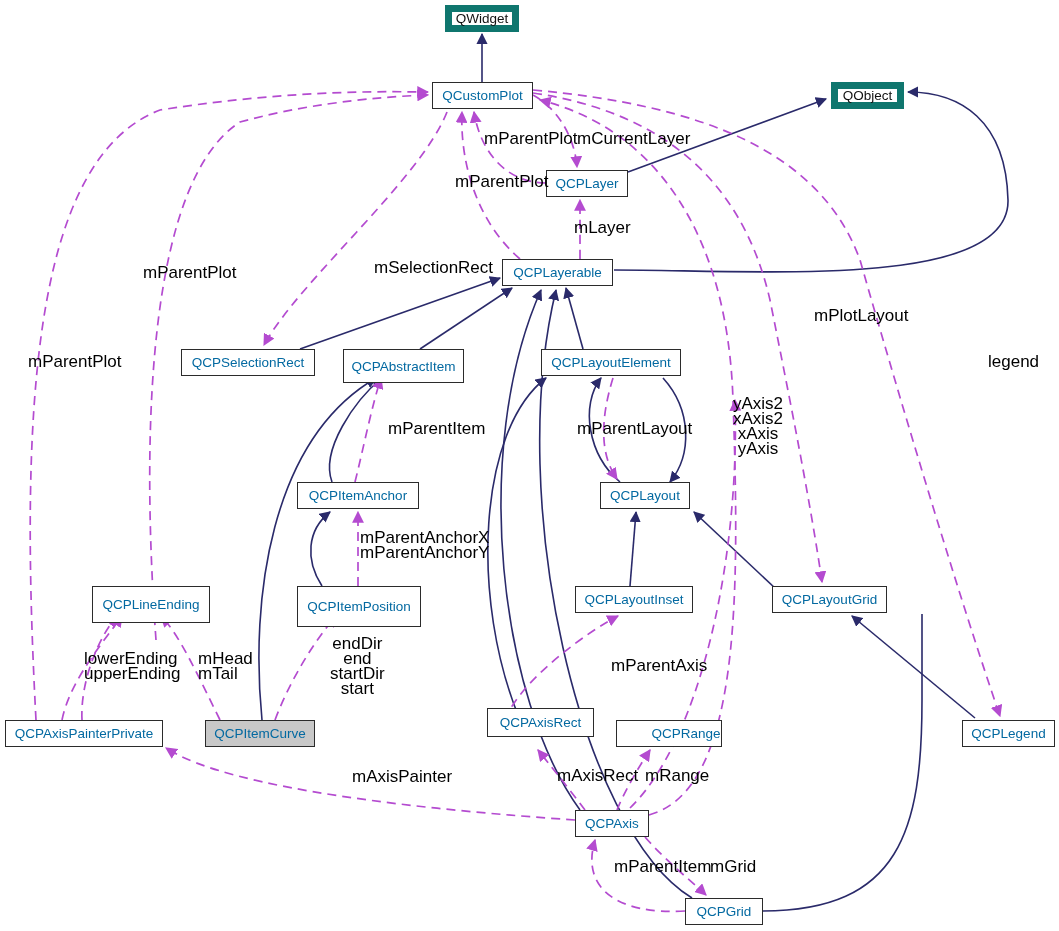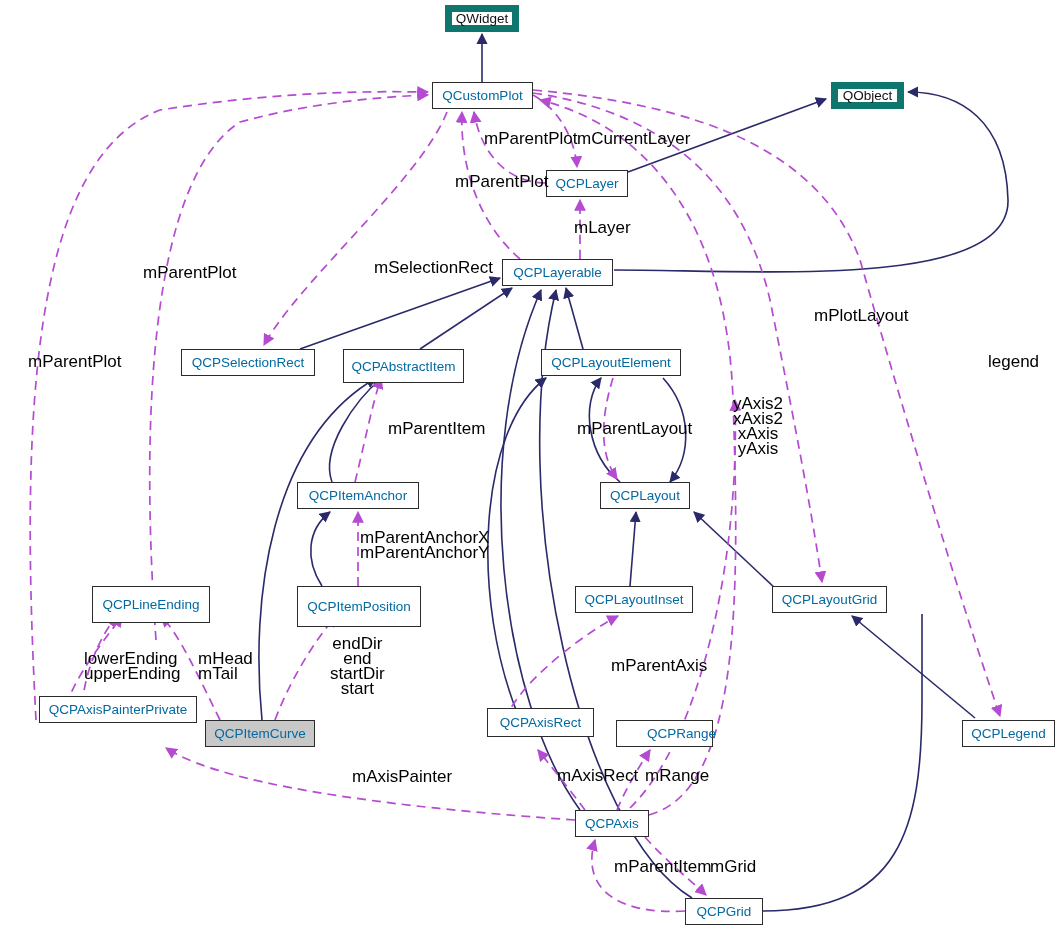--- a/index.html
+++ b/index.html
@@ -168,33 +168,33 @@
   </div>
 
   <div class="node" style="left:575px;top:586px;width:118px;height:27px;">
     <span>QCPLayoutInset</span>
   </div>
 
   <div class="node" style="left:772px;top:586px;width:115px;height:27px;">
     <span>QCPLayoutGrid</span>
   </div>
 
-  <div class="node" style="left:5px;top:696px;width:158px;height:27px;margin-left:34px;">
+  <div class="node" style="left:5px;top:720px;width:158px;height:27px;">
     <span>QCPAxisPainterPrivate</span>
   </div>
 
   <div class="node hl" style="left:205px;top:720px;width:110px;height:27px;">
     <span>QCPItemCurve</span>
   </div>
 
   <div class="node" style="left:487px;top:708px;width:107px;height:29px;">
     <span>QCPAxisRect</span>
   </div>
 
-  <div class="node" style="left:616px;top:720px;width:97px;height:27px;padding-left:34px;">
+  <div class="node" style="left:616px;top:720px;width:106px;height:27px;padding-left:34px;">
     <span>QCPRange</span>
   </div>
 
   <div class="node" style="left:962px;top:720px;width:93px;height:27px;">
     <span>QCPLegend</span>
   </div>
 
   <div class="node" style="left:575px;top:810px;width:74px;height:27px;">
     <span>QCPAxis</span>
   </div>

